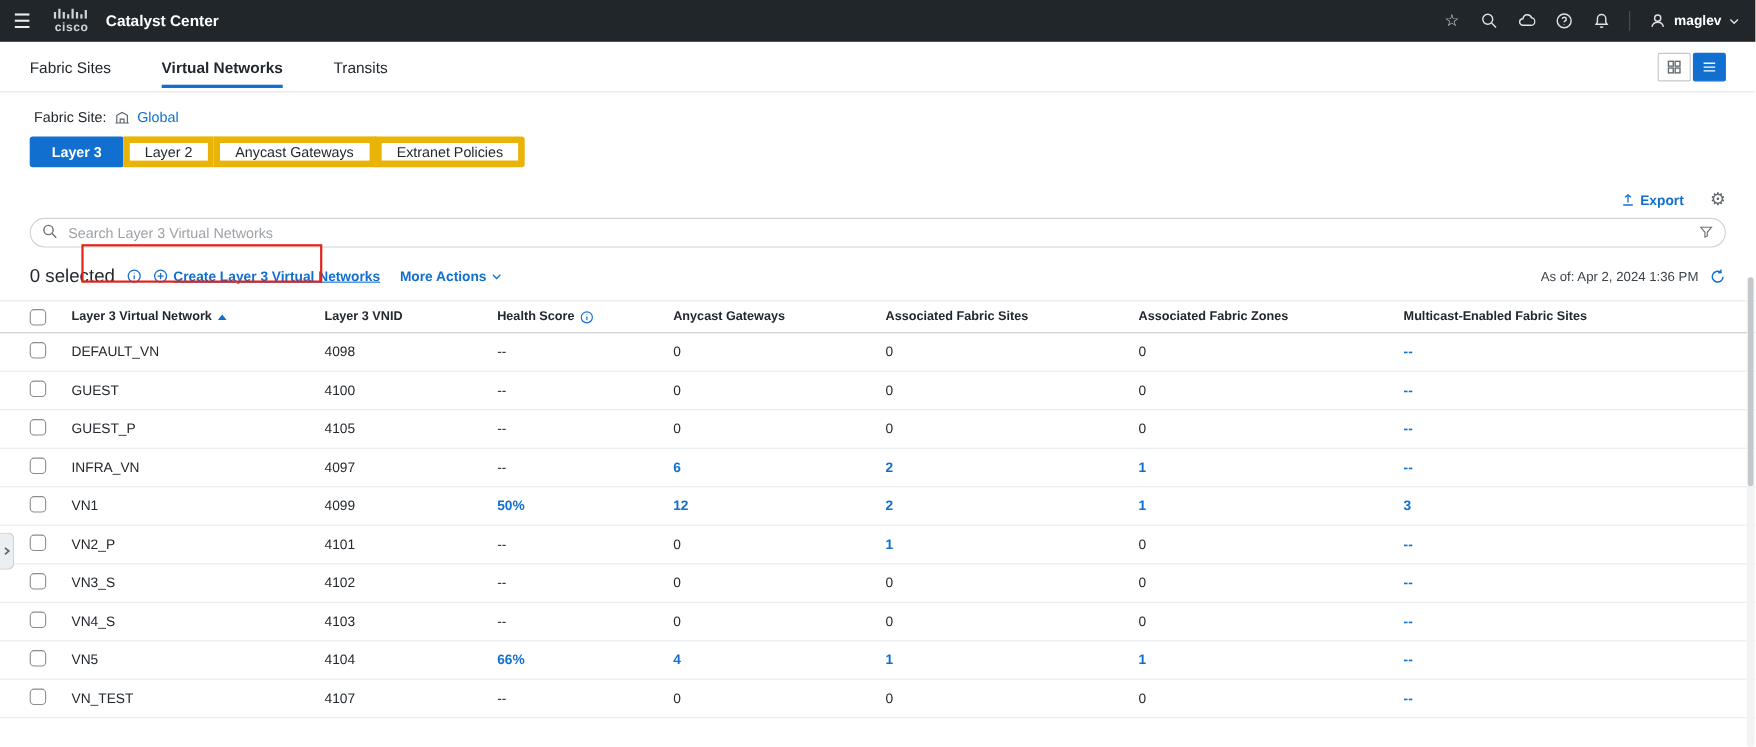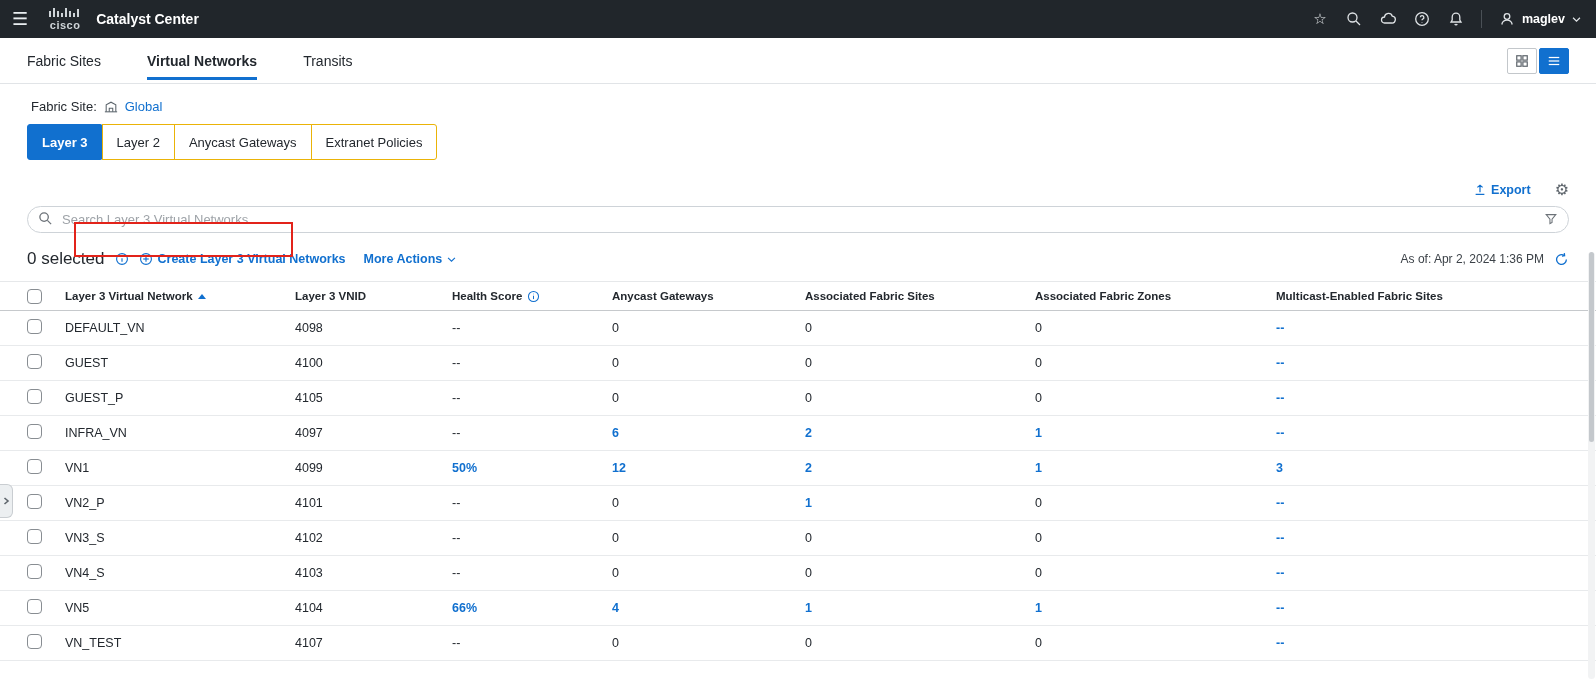--- a/index.html
+++ b/index.html
@@ -41,22 +41,22 @@
   .vt-btn.active svg { stroke:#fff; }
 
   
   .fabric-row { display:flex; align-items:center; gap:7px; padding:15px 27px 0 31px; font-size:13px; }
   .fabric-label { color:#23282e; }
   .site-icon svg { width:14px; height:14px; stroke:#5b646b; fill:none; stroke-width:1.2; display:block; }
   .link-text { color:#1170cf; cursor:pointer; text-decoration:none; }
 
   
   .segmented { display:flex; padding:10px 27px 0 27px; }
-  .seg { height:36px; padding:0 14px; font-size:13px; background:#fff; color:#23282e;
-    border:1px solid #eab308; margin-left:-1px; cursor:pointer; display:flex; align-items:center;
+  .seg { height:28px; padding:0 14px; font-size:13px; background:#fff; color:#23282e;
+    border:6px solid #eab308; margin-left:-1px; cursor:pointer; display:flex; align-items:center;
     font-family:"Liberation Sans", sans-serif; }
   .seg:first-child { margin-left:0; border-radius:3px 0 0 3px; }
   .seg:last-child { border-radius:0 3px 3px 0; }
   .seg.active { background:#1170cf; border-color:#1170cf; color:#fff; font-weight:bold; border-radius:3px; }
 
   
   .export-row { display:flex; justify-content:flex-end; align-items:center; gap:24px;
     padding:20px 27px 0 27px; height:40px; }
   .export-link { display:flex; align-items:center; gap:4px; color:#1170cf; font-size:12.5px;
     font-weight:bold; cursor:pointer; }
@@ -74,21 +74,21 @@
   .filter-icon { position:absolute; right:11px; top:6px; cursor:pointer; }
   .filter-icon svg { width:14px; height:14px; stroke:#6c7278; fill:none; stroke-width:1.2; }
 
   
   .action-row { display:flex; align-items:center; justify-content:space-between;
     padding:16px 27px 0 27px; }
   .ar-left { display:flex; align-items:center; gap:10px; }
   .selected-text { font-size:17px; color:#23282e; }
   .ic-blue svg { width:14px; height:14px; stroke:#1170cf; fill:none; stroke-width:1.3; display:block; }
   .create-link { display:flex; align-items:flex-end; gap:5px; color:#1170cf; font-size:12.5px;
-    font-weight:bold; cursor:pointer; }
+    font-weight:bold; cursor:pointer;text-decoration:underline; }
   .more-actions { display:flex; align-items:center; gap:4px; color:#1170cf; font-size:12.5px;
     font-weight:bold; cursor:pointer; margin-left:8px; }
   .more-actions svg { width:11px; height:11px; stroke:#1170cf; fill:none; stroke-width:1.6; }
   .ar-right { display:flex; align-items:center; gap:10px; }
   .as-of { font-size:12px; color:#3c4248; }
   .refresh-btn svg { width:15px; height:15px; stroke:#1170cf; fill:none; stroke-width:1.4; display:block; }
 
   
   .table { margin-top:12px; }
   .trow, .thead { display:grid;

